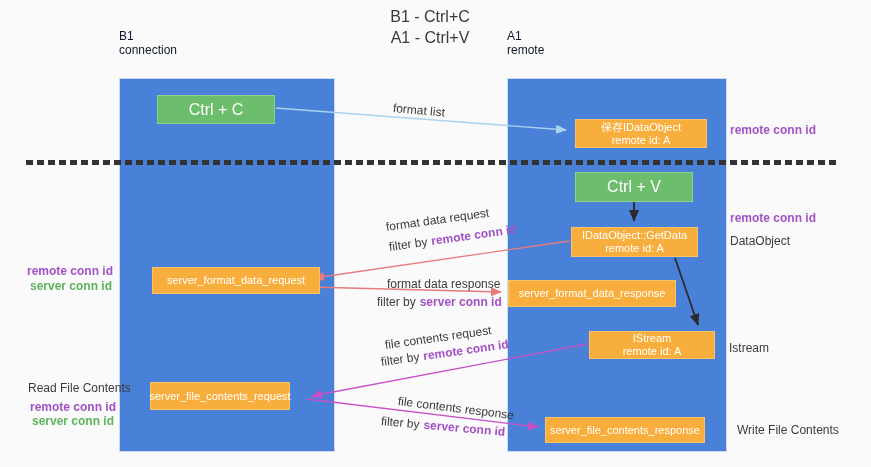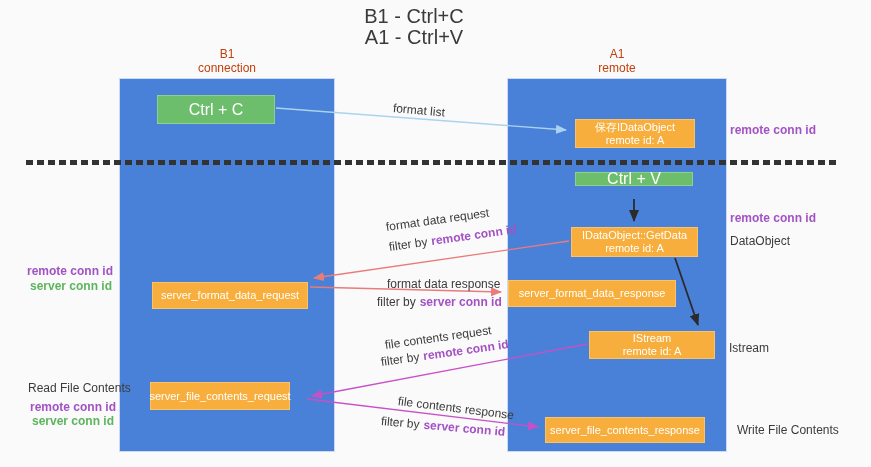--- a/index.html
+++ b/index.html
@@ -6,23 +6,23 @@
     --blue:#4A81D8; --orange:#F8AE3C; --green:#6CBE6C;
     --light-blue:#A9D3EE; --salmon:#E97B7B; --magenta:#C750C7;
     --purple-text:#A352C5; --green-text:#5CB55C; --dark-text:#3B3B3B;
     --dash:#333333; --background:#FAFAFA; --box-text:#FFFFFF;
   }
   *{margin:0;padding:0;box-sizing:border-box;}
   html,body{background:var(--background);}
   body{font-family:"Liberation Sans",sans-serif;color:var(--dark-text);}
   .canvas{position:relative;width:871px;height:467px;background:var(--background);overflow:hidden;}
 
-  .title{position:absolute;left:284px;top:6px;width:260px;text-align:center;
-         font-size:20px;line-height:21px;color:#3a3a3a;}
-  .col-header{position:absolute;top:47px;text-align:center;font-size:12px;line-height:14px;color:#c2410c;}
+  .title{position:absolute;left:300px;top:6px;width:260px;text-align:center;
+         font-size:16px;line-height:21px;color:#3a3a3a;}
+  .col-header{position:absolute;top:29px;font-size:12px;line-height:14px;color:#0f172a;}
   .col-header.left{left:119px;width:216px;}
   .col-header.right{left:507px;width:220px;}
 
   .column{position:absolute;top:78px;height:374px;background:var(--blue);
           border:1px solid #ccd9f2;z-index:1;}
   .column.left{left:119px;width:216px;}
   .column.right{left:507px;width:220px;}
 
   .dash-line{position:absolute;left:26px;top:160px;width:810px;height:5px;z-index:3;
     background:repeating-linear-gradient(90deg,var(--dash) 0 7px,transparent 7px 11px);}
@@ -33,24 +33,24 @@
   .ln-salmon{stroke:var(--salmon);stroke-width:1.3;}
   .ln-magenta{stroke:var(--magenta);stroke-width:1.3;}
   .mk-blue{fill:var(--light-blue);} .mk-black{fill:#2b2b2b;}
   .mk-salmon{fill:var(--salmon);} .mk-magenta{fill:var(--magenta);}
 
   .box{position:absolute;z-index:4;display:flex;flex-direction:column;align-items:center;
        justify-content:center;color:var(--box-text);text-align:center;}
   .box.green{background:var(--green);border:1px solid #8fd08f;font-size:16px;}
   .box.orange{background:var(--orange);border:1px solid #fac369;font-size:11px;line-height:13px;}
   .b-ctrlc{left:157px;top:95px;width:118px;height:29px;}
-  .b-saveobj{left:575px;top:119px;width:120px;height:29px;}
-  .b-ctrlv{left:575px;top:172px;width:118px;height:14px;}
+  .b-saveobj{left:575px;top:119px;width:132px;height:29px;}
+  .b-ctrlv{left:575px;top:172px;width:118px;height:30px;}
   .b-getdata{left:571px;top:227px;width:127px;height:30px;}
-  .b-req1{left:152px;top:282px;width:156px;height:27px;}
+  .b-req1{left:152px;top:267px;width:168px;height:27px;}
   .b-resp1{left:508px;top:280px;width:168px;height:27px;}
   .b-istream{left:589px;top:331px;width:126px;height:28px;}
   .b-req2{left:150px;top:382px;width:140px;height:28px;}
   .b-resp2{left:545px;top:417px;width:160px;height:26px;}
 
   .flow-label{position:absolute;z-index:5;font-size:12px;white-space:nowrap;color:var(--dark-text);
               transform-origin:left center;}
   .fval{font-weight:bold;margin-left:4px;}
   .fval.purple{color:var(--purple-text);}
   .l-formatlist{left:393px;top:101px;transform:rotate(5deg);}

